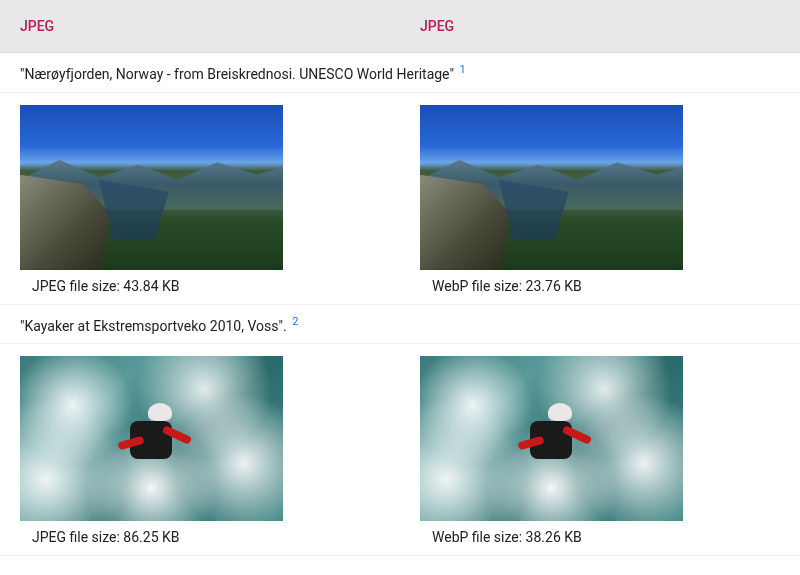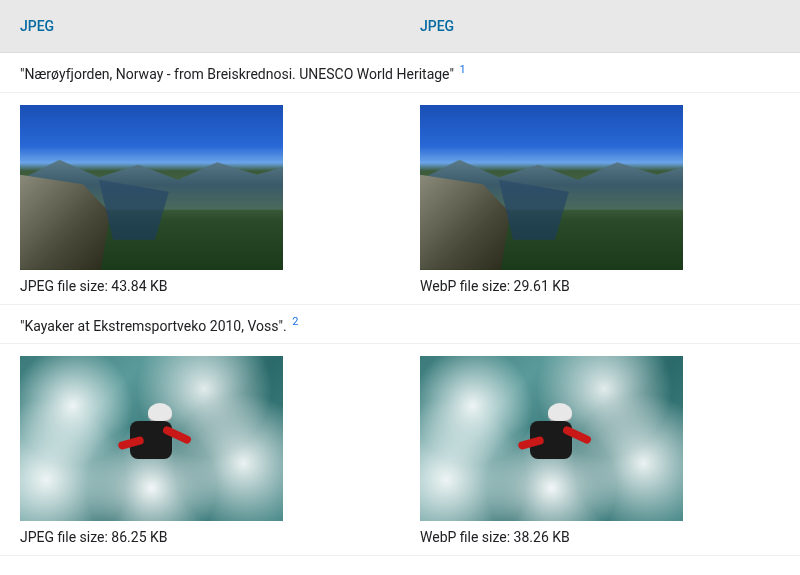--- a/index.html
+++ b/index.html
@@ -14,21 +14,21 @@
   .header-row {
     display: flex;
     background: #e8e8e8;
     border-bottom: 1px solid #dadce0;
   }
   .header-cell {
     flex: 1;
     padding: 18px 20px;
     font-weight: 500;
     font-size: 14px;
-    color: #0369a1;
+    color: #be185d;
   }
   .caption-row {
     padding: 10px 20px;
     border-bottom: 1px solid #eee;
     font-size: 14px;
     color: #202124;
   }
   .caption-row .sup {
     color: #1a73e8;
     font-size: 11px;
@@ -48,20 +48,21 @@
     width: 263px;
     height: 165px;
     display: block;
     margin-bottom: 8px;
     position: relative;
     overflow: hidden;
   }
   .filesize {
     font-size: 14px;
     color: #202124;
+    margin-left: 12px;
   }
   
   .fjord {
     background: linear-gradient(to bottom,
       #1a4fb5 0%, #2868d6 25%, #6ba4e8 35%,
       #3a5a3a 40%, #4a6a4a 55%,
       #2a4a2a 70%, #1a3a1a 100%);
   }
   .fjord::before {
     content: "";
@@ -153,21 +154,21 @@
     <div class="image-cell">
       <div class="thumb fjord">
           <div class="rock"></div>
         </div>
       <div class="filesize">JPEG file size: 43.84 KB</div>
     </div>
     <div class="image-cell">
       <div class="thumb fjord">
           <div class="rock"></div>
         </div>
-      <div class="filesize">WebP file size: 29.61 KB</div>
+      <div class="filesize">WebP file size: 23.76 KB</div>
     </div>
   </div>
 
   <div class="caption-row">
     <span>"Kayaker at Ekstremsportveko 2010, Voss".</span>
     <a class="sup">2</a>
   </div>
   <div class="image-row">
     <div class="image-cell">
       <div class="thumb kayak">

